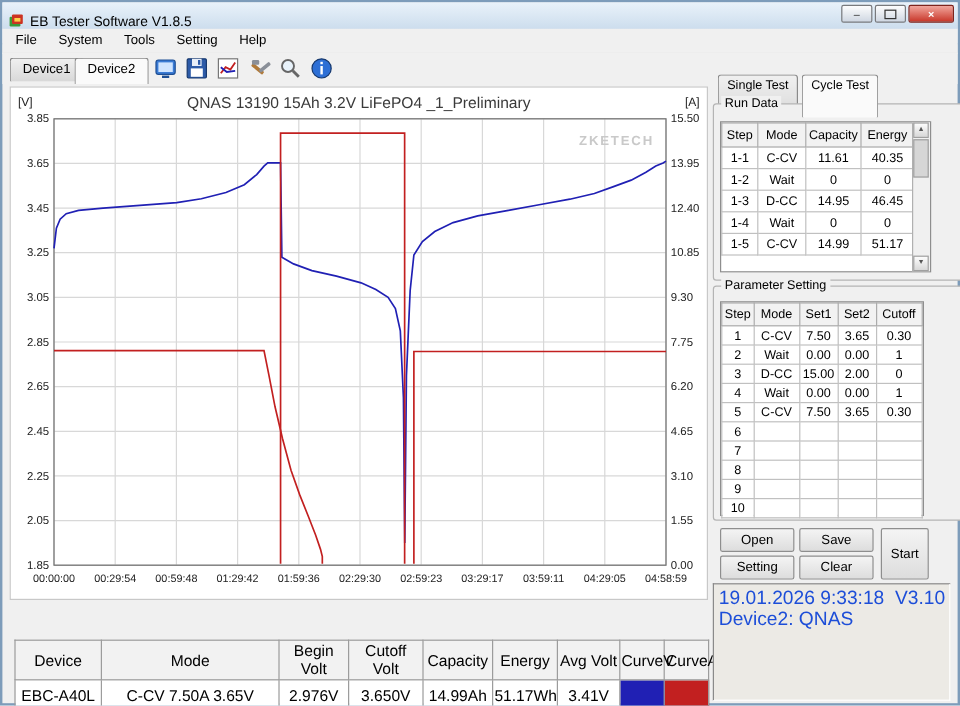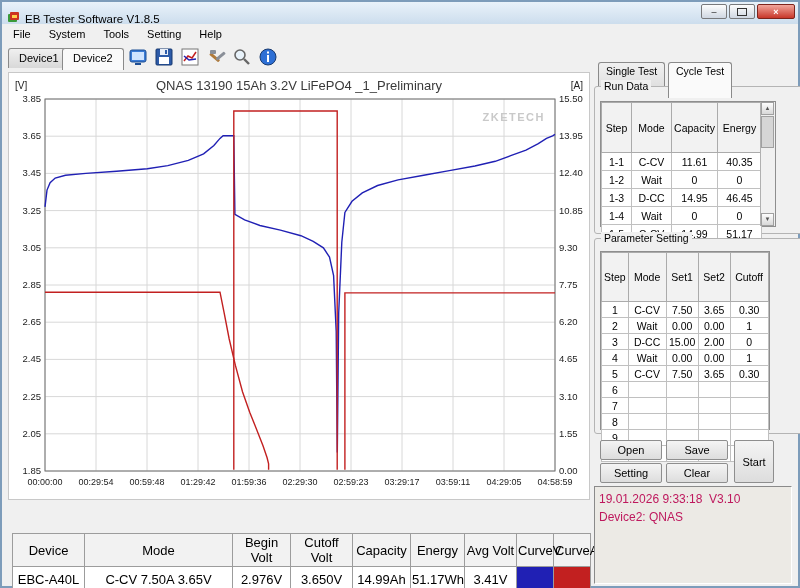--- a/index.html
+++ b/index.html
@@ -54,40 +54,40 @@
   .right-panel { position:absolute; left:592px; top:60px; width:202px; height:522px; }
   .rtab { position:absolute; top:0; height:36px; box-sizing:border-box; padding:2px 7px 10px;
     font-size:10.5px; border:1px solid #8a8a8a; border-bottom:none; border-radius:3px 3px 0 0;
     background:linear-gradient(#f0f0f0,#d8d8d8); cursor:pointer; }
   .rtab.active { background:#fafafa; z-index:2; }
   .groupbox { position:absolute; left:0; width:210px; border:1px solid #b4b4b4; border-radius:3px;
     background:#f0f0f0; box-sizing:border-box; }
   .groupbox .legend { position:absolute; top:-7px; left:6px; background:#f0f0f0; padding:0 3px; font-size:10.5px; }
   .gtable-wrap { position:absolute; background:#fff; border:1px solid #8e8e8e; box-sizing:border-box; }
   table.grid { border-collapse:collapse; font-size:10.5px; }
-  table.grid th { background:#f2f2f2; font-weight:normal; border:1px solid #ababab; padding:16px 2px; }
+  table.grid th { background:#f2f2f2; font-weight:normal; border:1px solid #ababab; padding:1px 2px; }
   table.grid td { background:#fff; border:1px solid #c0c0c0; text-align:center; padding:0 2px; }
   table.run-grid th, table.run-grid td { height:17px; }
   table.param-grid th { height:16px; }
   table.param-grid td { height:15px; }
 
   .vscroll { position:absolute; right:0; top:0; width:14px; background:#f0f0f0; border-left:1px solid #b0b0b0; }
   .scroll-arrow { position:absolute; left:0; width:13px; height:13px; background:linear-gradient(#fdfdfd,#d8d8d8);
     border:1px solid #a0a0a0; box-sizing:border-box; font-size:6px; color:#555; text-align:center; line-height:11px; cursor:pointer; }
   .scroll-thumb { position:absolute; left:0; top:14px; width:13px; height:32px; background:#d6d6d6;
     border:1px solid #a0a0a0; box-sizing:border-box; cursor:pointer; }
 
   .btn { position:absolute; height:20px; width:62px; font-size:11px; font-family:"Liberation Sans",sans-serif;
     border:1px solid #8e8e8e; border-radius:2px; background:linear-gradient(#f4f4f4,#dddddd); cursor:pointer; padding:0; }
   .btn.start { width:40px; height:43px; }
 
   .statusbox { position:absolute; left:0; top:424px; width:198px; height:98px; box-sizing:border-box;
     background:#eceae5; border-top:1px solid #8a8a8a; border-left:1px solid #8a8a8a;
     border-bottom:1px solid #fff; border-right:1px solid #fff; padding:3px 4px; }
-  .status-line { color:#be185d; font-size:12px; line-height:18px; white-space:pre; }
+  .status-line { color:#1d4ed8; font-size:16px; line-height:18px; white-space:pre; }
 </style>
 </head>
 <body>
 
 <div class="window">
 
   <div class="titlebar">
     <span>
       <svg width="14" height="14" viewBox="0 0 14 14">
           <rect x="1" y="3" width="9" height="8" rx="1" fill="#3a9a3a"></rect>

